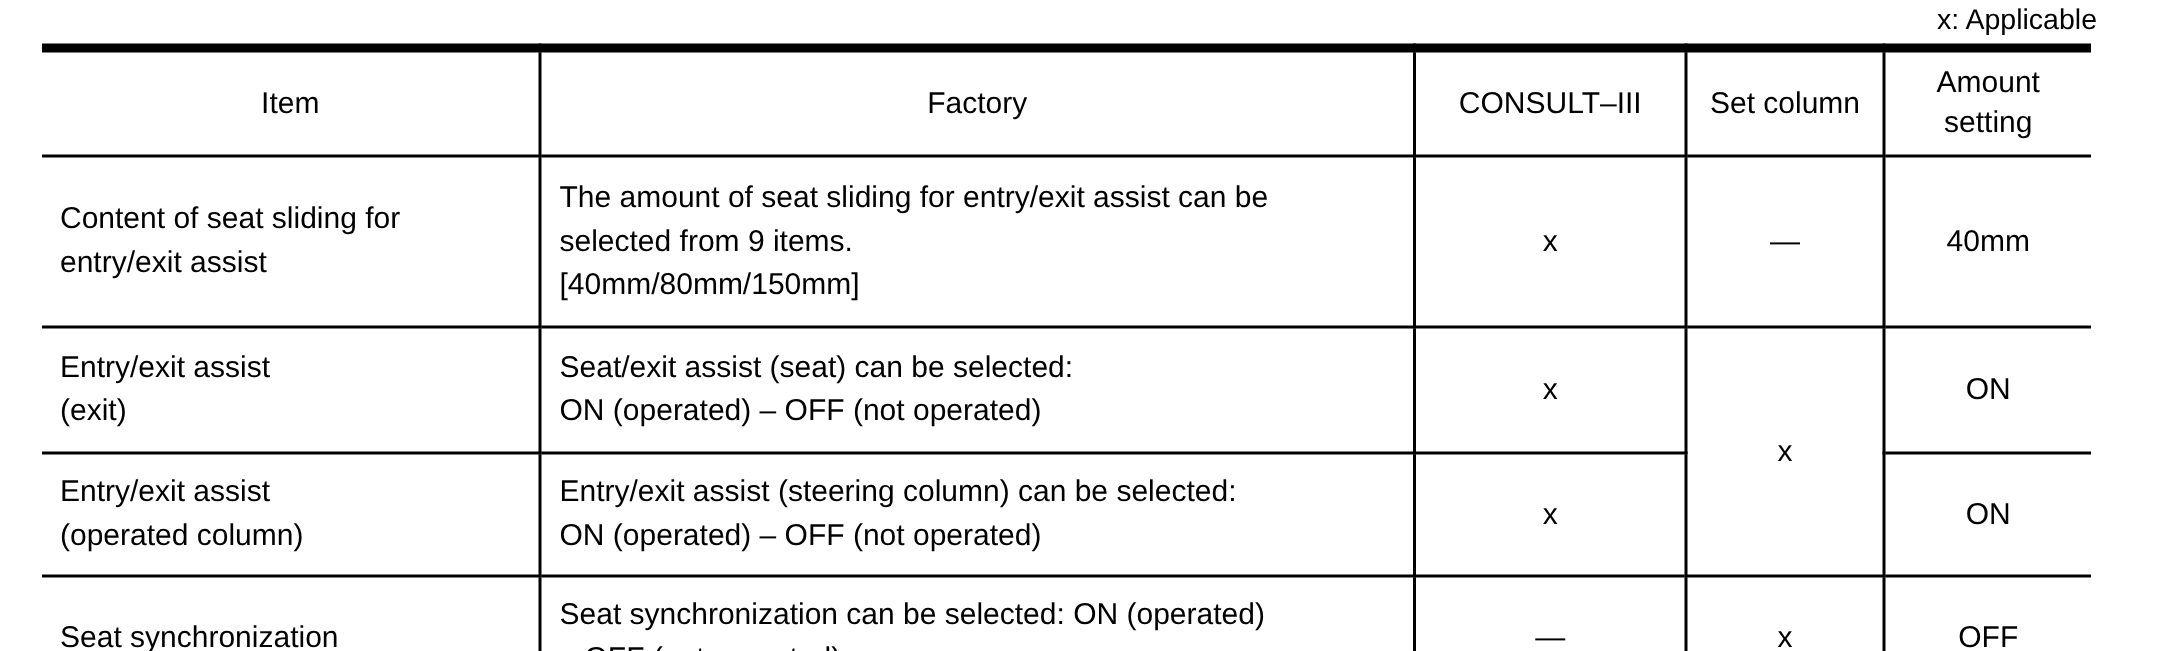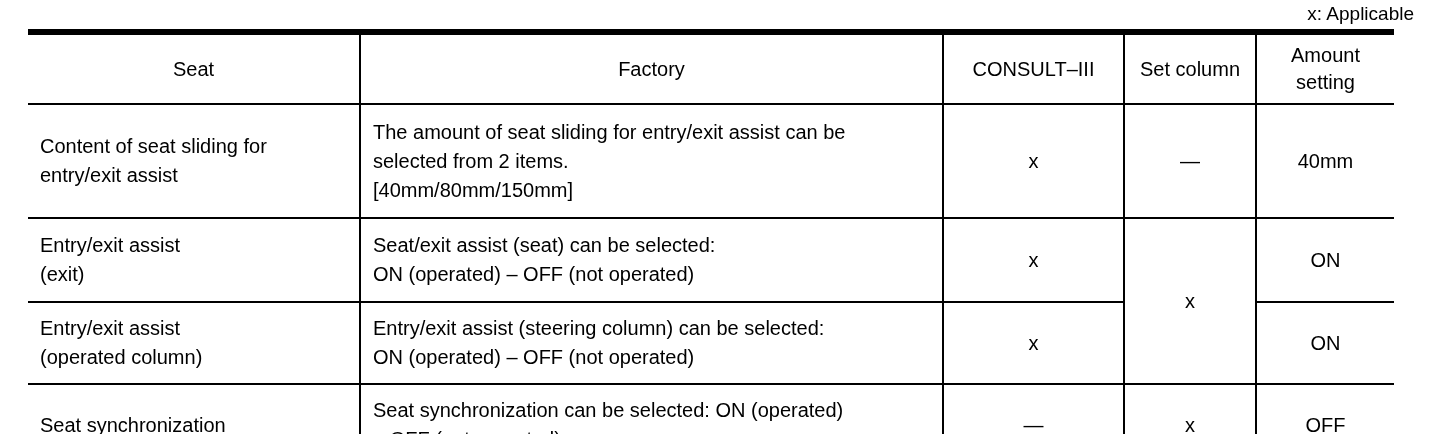--- a/index.html
+++ b/index.html
@@ -12,21 +12,21 @@
   .page {
     position: relative;
     width: 1456px;
     height: 434px;
     background: #ffffff;
     overflow: hidden;
   }
   .legend {
     position: absolute;
     top: 2px;
-    right: 42px;
+    right: 58px;
     font-size: 19px;
     line-height: 24px;
     white-space: nowrap;
   }
   table.spec {
     position: absolute;
     left: 28px;
     top: 29px;
     width: 1366px;
     border-collapse: collapse;
@@ -83,37 +83,37 @@
   <table class="spec">
     <colgroup>
       <col class="c-item">
         <col class="c-content">
         <col class="c-consult">
         <col class="c-switch">
         <col class="c-factory">
     </colgroup>
     <thead>
       <tr>
-        <th>Seat</th>
+        <th>Item</th>
         <th>Factory</th>
         <th>CONSULT–III</th>
         <th>Set column</th>
         <th>Amount setting</th>
       </tr>
     </thead>
     <tbody>
 
       <tr class="r1">
         <td class="textcell first">
           <div class="line">Content of seat sliding for</div>
           <div class="line">entry/exit assist</div>
         </td>
         <td class="textcell">
           <div class="line">The amount of seat sliding for entry/exit assist can be</div>
-          <div class="line">selected from 2 items.</div>
+          <div class="line">selected from 9 items.</div>
           <div class="line">[40mm/80mm/150mm]</div>
         </td>
         <td class="mark">x</td>
         <td class="mark">—</td>
         <td class="mark last">40mm</td>
       </tr>
 
       <tr class="r2">
         <td class="textcell first">
           <div class="line">Entry/exit assist</div>

